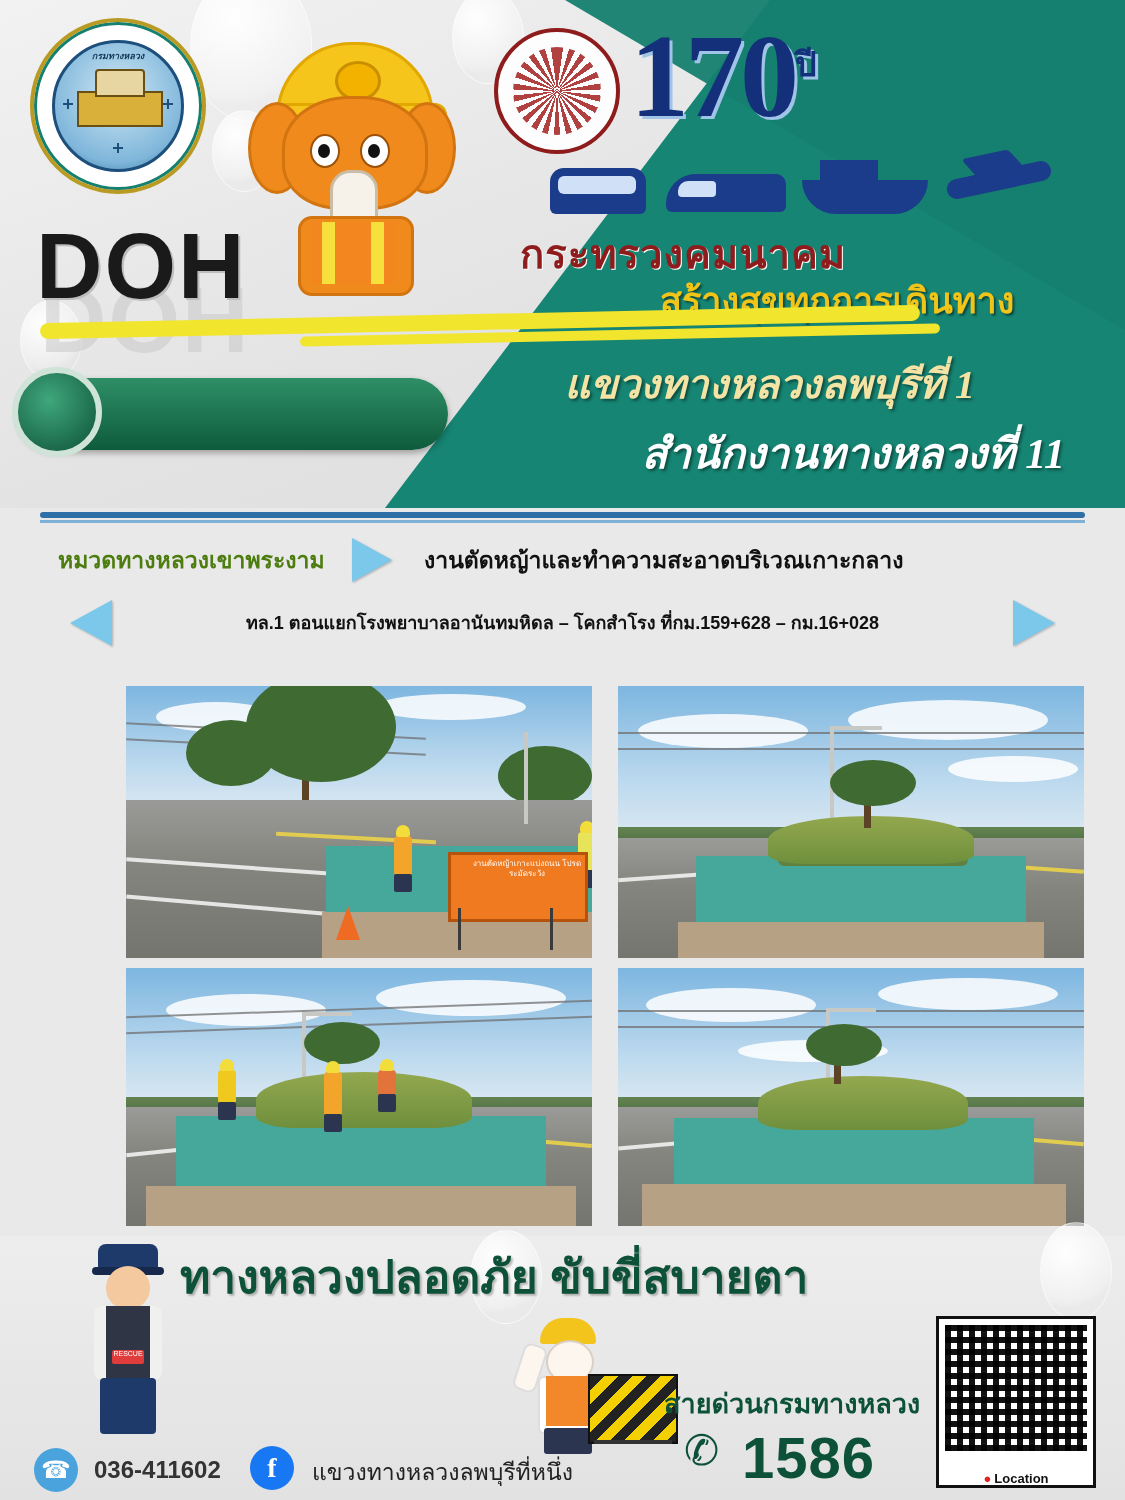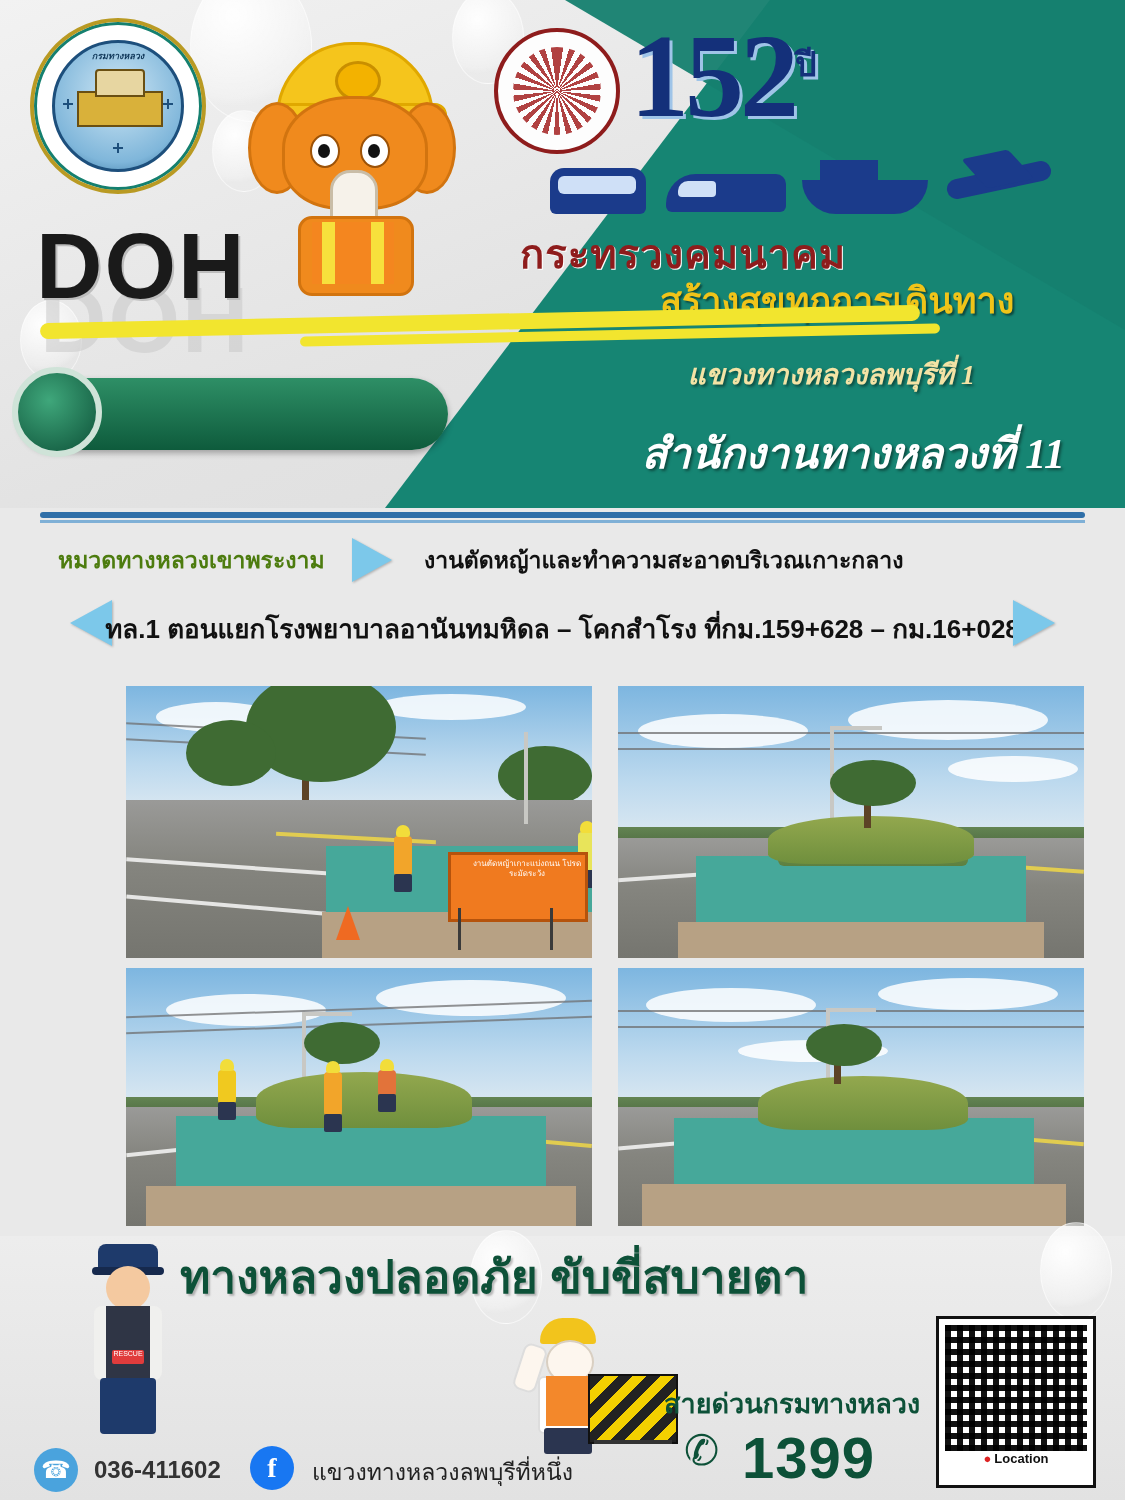--- a/index.html
+++ b/index.html
@@ -228,21 +228,21 @@
     margin-left: -6px; margin-top:-4px;
   }
   .date-text{
     flex:1; text-align:center; color:#fff; font-size: 30px; font-weight:bold;
     padding-right: 24px;
     text-shadow: 1px 1px 2px rgba(0,0,0,.5);
   }
 
   .office-1{
     position:absolute; right: 150px; top: 352px;
-    font-size: 28px; font-style: italic; font-weight: bold; color:#f3e3a5;
+    font-size: 40px; font-style: italic; font-weight: bold; color:#f3e3a5;
     text-shadow: 2px 2px 3px rgba(0,0,0,.45);
     font-family:"Liberation Serif", serif;
   }
   .office-2{
     position:absolute; right: 60px; top: 420px;
     font-size: 42px; font-style: italic; font-weight: bold; color:#fff;
     text-shadow: 2px 2px 3px rgba(0,0,0,.45);
     font-family:"Liberation Serif", serif;
   }
 
@@ -279,21 +279,21 @@
     width:0;height:0;border-top:23px solid transparent;border-bottom:23px solid transparent;border-right:42px solid #7cc8ea;
     filter: drop-shadow(1px 1px 1px rgba(0,0,0,.25));
   }
   .chev-r{
     position:absolute; right: 70px; top: 0;
     width:0;height:0;border-top:23px solid transparent;border-bottom:23px solid transparent;border-left:42px solid #7cc8ea;
     filter: drop-shadow(1px 1px 1px rgba(0,0,0,.25));
   }
   .line2 .txt{
     position:absolute; left: 0; right: 0; top: 8px; text-align:center;
-    font-size: 26px; font-weight:bold; color:#111;
+    font-size: 18px; font-weight:bold; color:#111;
   }
 
   
   .photos{
     position:absolute; left: 126px; top: 686px; width: 876px; height: 540px;
   }
   .ph{
     position:absolute; overflow:hidden; background:#9fb6c4;
   }
   .ph1{ left:0; top:0; width:466px; height:272px; }
@@ -386,21 +386,21 @@
   }
   .qr-grid{
     width:100%; height: 126px;
     background-color:#fff;
     background-image:
       repeating-linear-gradient(90deg,#111 0 6px,#fff 6px 12px),
       repeating-linear-gradient(0deg,#111 0 6px,transparent 6px 12px);
     background-blend-mode: multiply;
   }
   .qr-label{
-    text-align:center; font-size: 13px; font-weight:bold; color:#111; margin-top:0;
+    text-align:center; font-size: 13px; font-weight:bold; color:#111; margin-top:20px;
   }
   .qr-pin{ color:#d22; margin-right:3px; }
 
   .contact-phone{
     position:absolute; left: 94px; top: 1456px; font-size: 24px; font-weight:bold; color:#333;
   }
   .phone-ic{
     position:absolute; left: 34px; top: 1448px; width: 44px; height: 44px; border-radius: 50%;
     background:#4aa3dd; color:#fff; font-size: 24px; display:flex;align-items:center;justify-content:center;
   }
@@ -446,21 +446,21 @@
     <div class="m-trunk"></div>
     <div class="m-body"></div>
     <div class="m-vest"></div>
   </div>
 
   <div class="red-seal">
     <div class="red-seal-in"></div>
   </div>
 
   <div class="y111">
-    <span>152</span><sup>ปี</sup>
+    <span>170</span><sup>ปี</sup>
   </div>
 
   <div class="vehicles">
     <div class="veh bus"></div>
     <div class="veh train"></div>
     <div class="veh ship"></div>
     <div class="veh plane"></div>
   </div>
 
   <div class="ministry-th">กระทรวงคมนาคม</div>
@@ -612,21 +612,21 @@
   <div class="w2-body"></div>
   <div class="w2-vest"></div>
   <div class="w2-legs"></div>
 </div>
 <div class="barrier">
   <div class="barrier-leg"></div>
 </div>
 
 <div class="hotline-label">สายด่วนกรมทางหลวง</div>
 <div class="phone-ring">✆</div>
-<div class="hotline-num">1399</div>
+<div class="hotline-num">1586</div>
 
 <div class="qr">
   <div class="qr-grid"></div>
   <div class="qr-label">
     <span class="qr-pin">●</span><span>Location</span>
   </div>
 </div>
 
 <div class="phone-ic">☎</div>
 <div class="contact-phone">036-411602</div>

